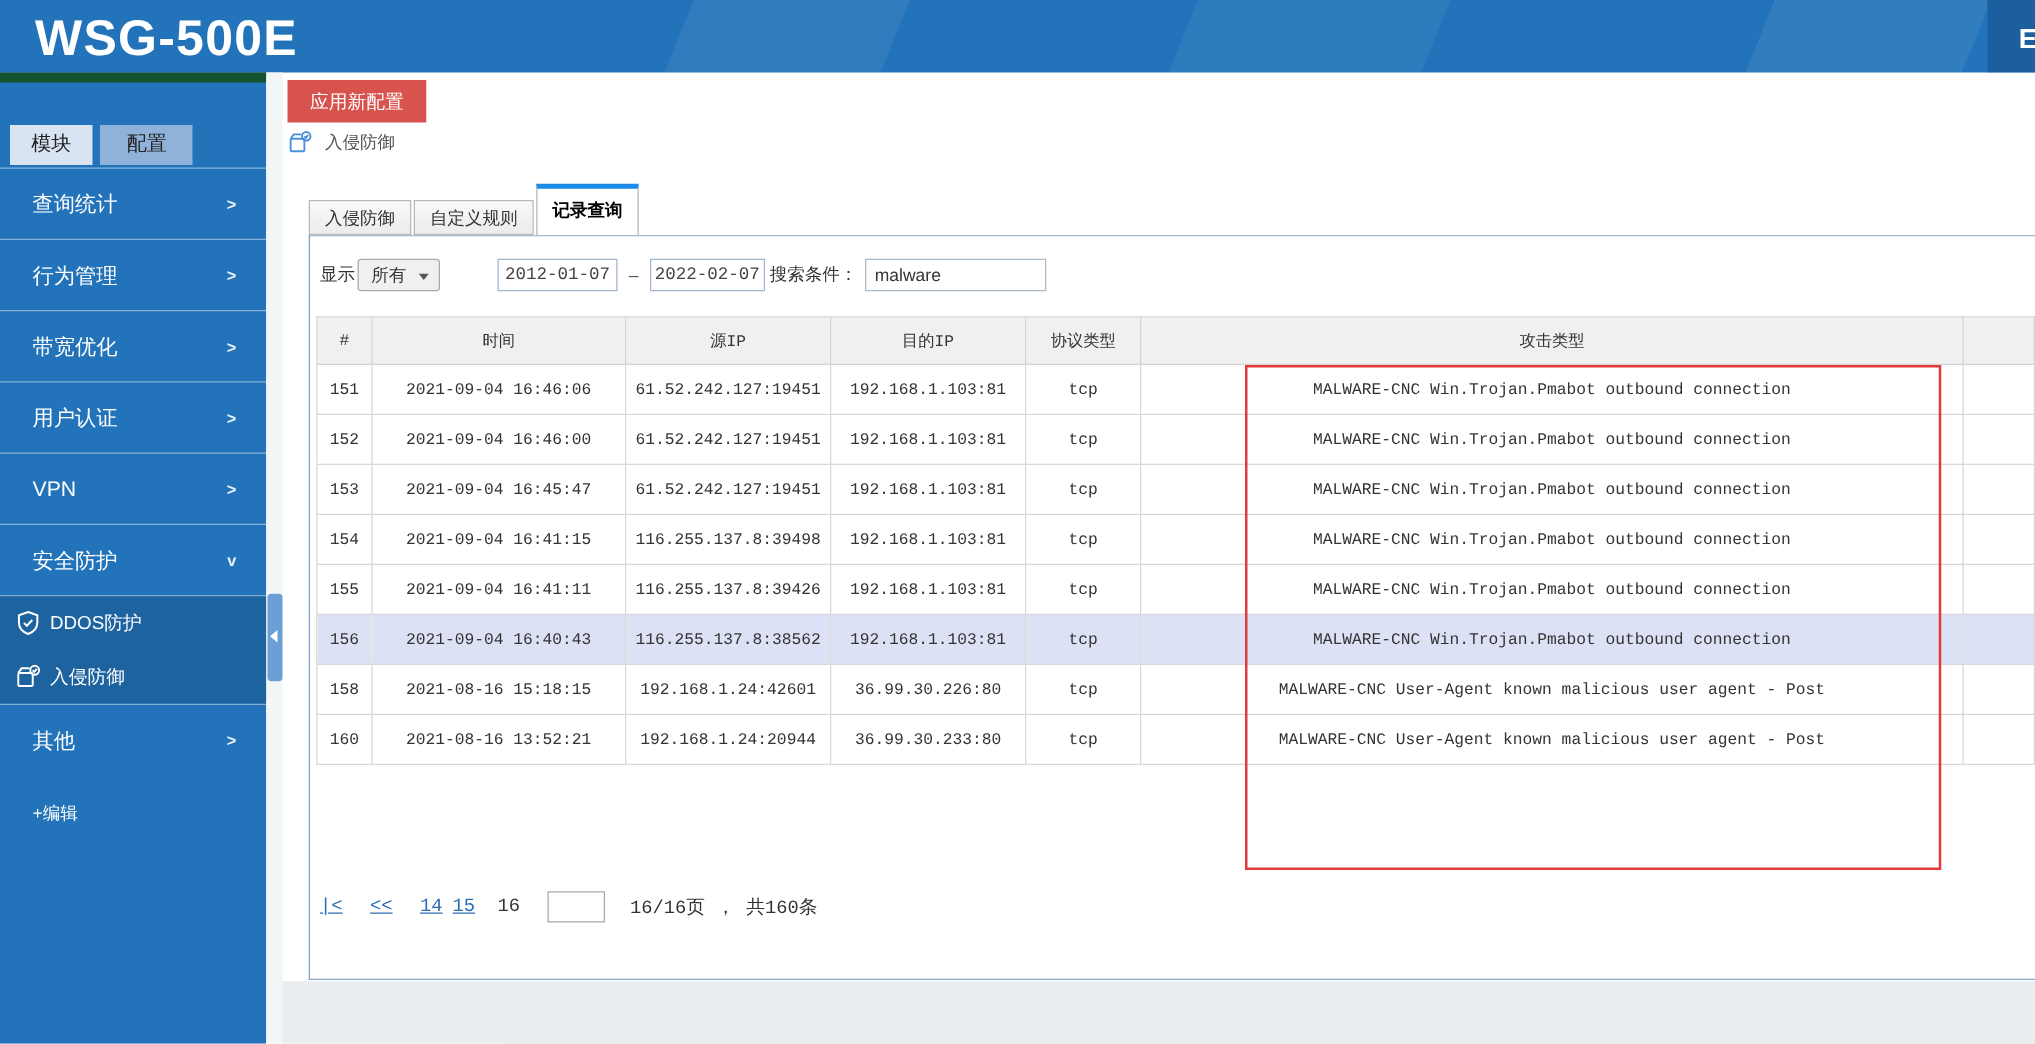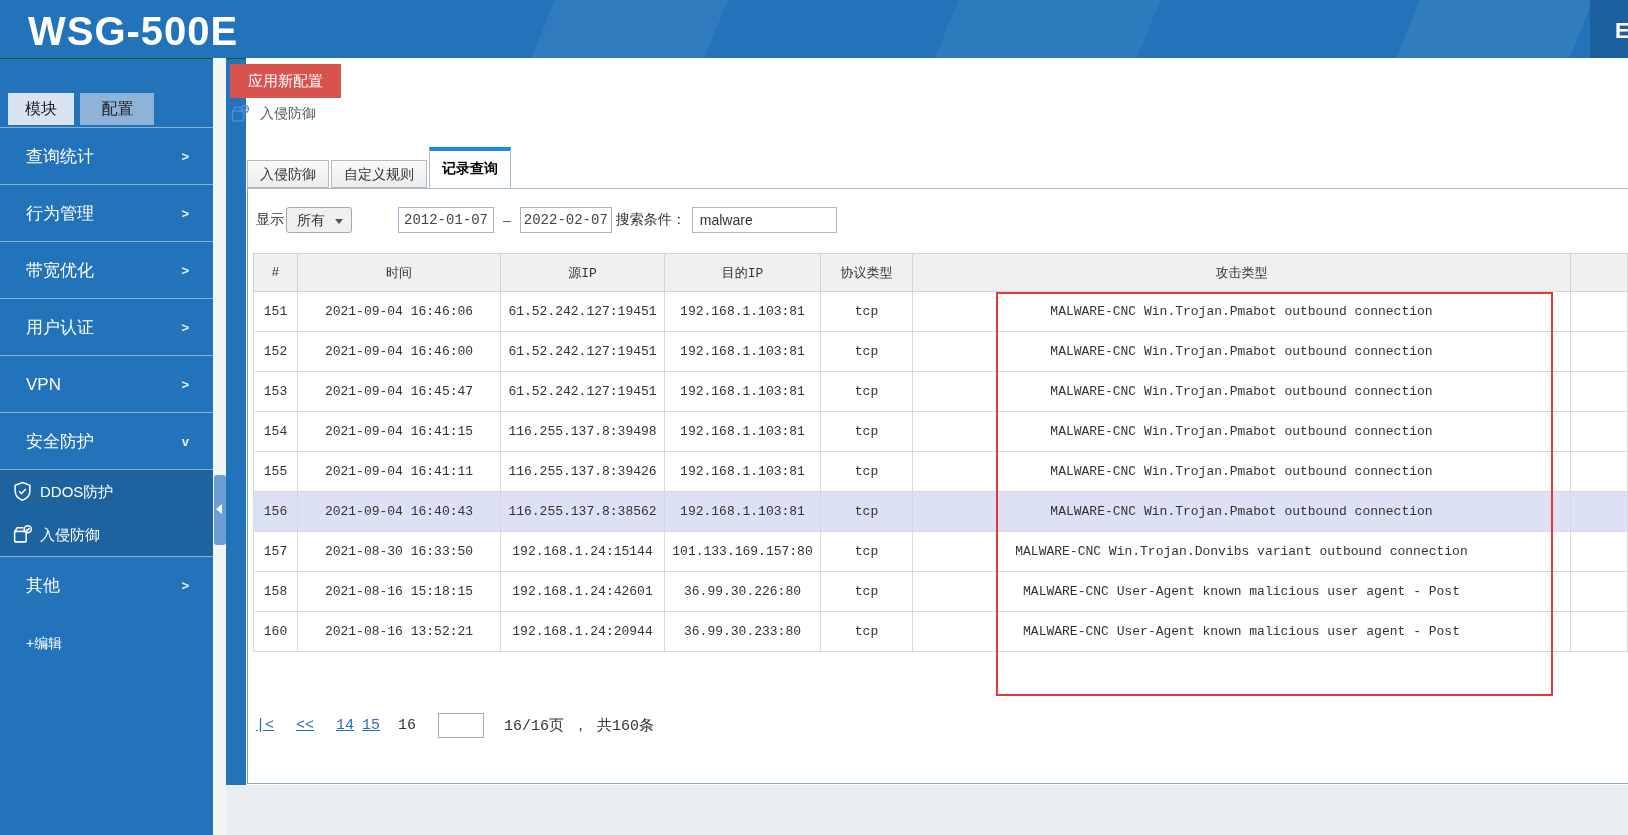--- a/index.html
+++ b/index.html
@@ -27,22 +27,22 @@
   .header-corner {
     position:absolute; right:0; top:0; width:38px; height:58px;
     background:#1c5f9f;
   }
   .header-corner-text {
     position:absolute; left:25px; top:18px; color:#fff; font-size:22px; font-weight:bold;
   }
 
   
   .sidebar {
-    position:absolute; left:0; top:58px; width:246px; height:777px;
-    background:#2273b9; border-top:1px solid #14532d;
+    position:absolute; left:0; top:58px; width:213px; height:777px;
+    background:#2273b9; border-top:8px solid #14532d;
   }
   .side-tabs { position:absolute; left:8px; top:34px; height:32px; }
   .side-tab {
     display:inline-block; height:32px; line-height:32px; text-align:center;
     font-size:16px; color:#222; cursor:pointer; vertical-align:top;
   }
   .side-tab.mod { width:66px; background:#d9e4f3; }
   .side-tab.cfg { width:74px; background:#8fb2d9; margin-left:2px; }
 
   .nav { position:absolute; left:0; top:68px; width:213px; }
@@ -339,29 +339,20 @@
         <tr class="selected">
           <td>156</td>
           <td>2021-09-04 16:40:43</td>
           <td>116.255.137.8:38562</td>
           <td>192.168.1.103:81</td>
           <td>tcp</td>
           <td>MALWARE-CNC Win.Trojan.Pmabot outbound connection</td>
           <td></td>
         </tr>
         <tr>
-          <td>157</td>
-          <td>2021-08-30 16:33:50</td>
-          <td>192.168.1.24:15144</td>
-          <td>101.133.169.157:80</td>
-          <td>tcp</td>
-          <td>MALWARE-CNC Win.Trojan.Donvibs variant outbound connection</td>
-          <td></td>
-        </tr>
-        <tr>
           <td>158</td>
           <td>2021-08-16 15:18:15</td>
           <td>192.168.1.24:42601</td>
           <td>36.99.30.226:80</td>
           <td>tcp</td>
           <td>MALWARE-CNC User-Agent known malicious user agent - Post</td>
           <td></td>
         </tr>
         <tr>
           <td>160</td>

